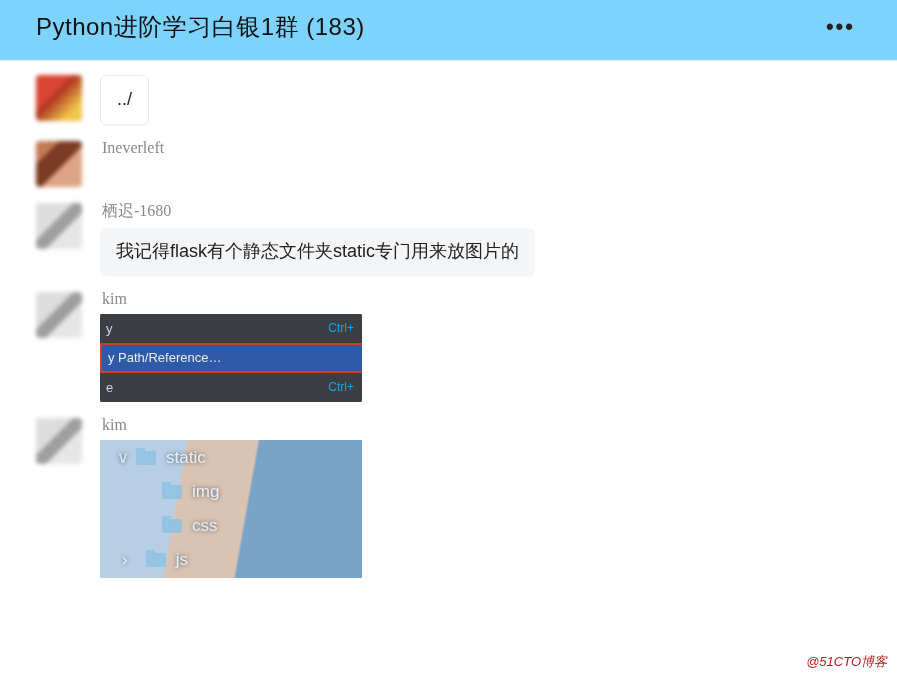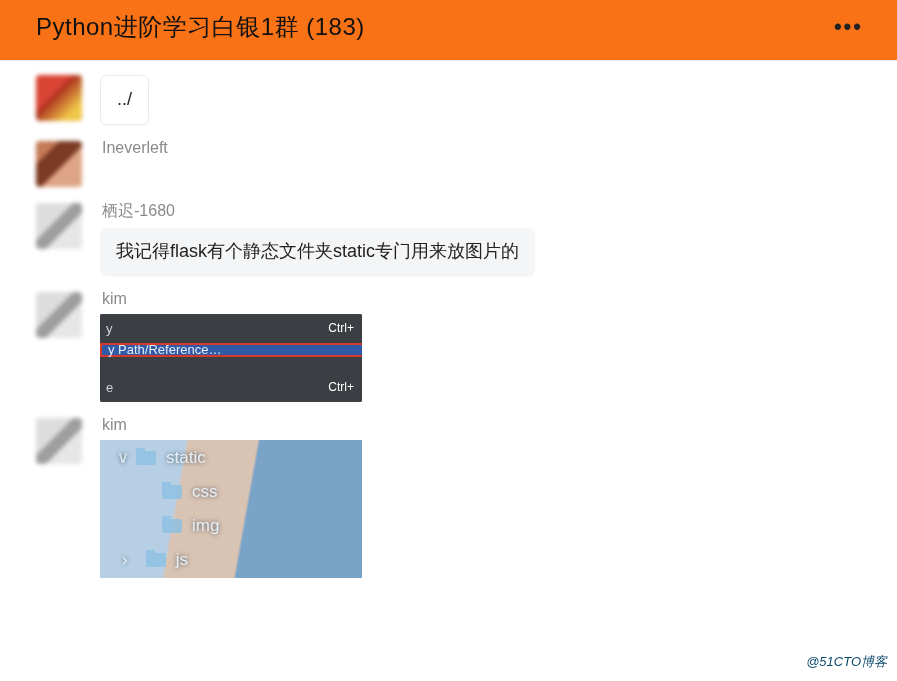--- a/index.html
+++ b/index.html
@@ -8,23 +8,23 @@
     background: #ffffff;
     width: 897px;
     height: 681px;
     overflow: hidden;
     position: relative;
   }
   .chat-header {
     display: flex;
     align-items: center;
     justify-content: space-between;
-    padding: 10px 28px 16px 36px;
+    padding: 10px 36px 16px 36px;
     border-bottom: 1px solid #eaeaea;
-    background: #f97316;
+    background: #7dd3fc;
   }
   .chat-title {
     font-size: 24px;
     font-weight: 400;
     color: #111;
     letter-spacing: 0.5px;
   }
   .more-dots {
     font-size: 22px;
     letter-spacing: 2px;
@@ -59,20 +59,21 @@
   }
   .avatar.grey {
     background: linear-gradient(135deg, #ddd 0 40%, #9e9e9e 41% 60%, #e6e6e6 61%);
   }
   .msg-col { display: flex; flex-direction: column; align-items: flex-start; }
   .sender {
     font-size: 16px;
     color: #8a8a8a;
     margin-bottom: 6px;
     margin-left: 2px;
+    font-family: Liberation Serif, serif;
   }
   .bubble {
     background: #ffffff;
     border: 1px solid #ebebeb;
     border-radius: 6px;
     padding: 10px 16px;
     font-size: 18px;
     color: #222;
     max-width: 460px;
     line-height: 1.55;
@@ -103,29 +104,29 @@
     align-items: center;
     justify-content: space-between;
     padding: 0 8px 0 6px;
     font-size: 13px;
     color: #cfd2d6;
     background: #3b3f44;
   }
   .menu-row.top { top: 0; }
   .menu-row.mid {
     top: 29px;
-    height: 14px;
+    height: 30px;
     background: #2e5aa8;
     color: #e8ecef;
     border: 2px solid #d83a2a;
     border-right: none;
   }
   .menu-row.bot { bottom: 0; }
   .mi-left { font-size: 13px; }
-  .mi-right { font-size: 12px; color: #ffffff; }
+  .mi-right { font-size: 12px; color: #0ea5e9; }
 
   .img-attach2 {
     width: 262px;
     height: 138px;
     position: relative;
     overflow: hidden;
     background: linear-gradient(100deg, #b7cfe4 0 30%, #d9c3b3 31% 55%, #7aa3c8 56% 100%);
     filter: blur(0.4px);
   }
   .tree-overlay {
@@ -164,21 +165,21 @@
     border-radius: 1px 1px 0 0;
   }
   .indent1 { padding-left: 48px; }
   .indent0 { padding-left: 8px; }
 
   .watermark {
     position: absolute;
     right: 10px;
     bottom: 10px;
     font-size: 13px;
-    color: #0c4a6e;
+    color: #b91c1c;
     font-style: italic;
   }
 </style>
 </head>
 <body>
 
 <div class="chat-header">
   <div class="chat-title">Python进阶学习白银1群 (183)</div>
   <div class="more-dots">•••</div>
 </div>
@@ -234,25 +235,25 @@
       <div class="sender">kim</div>
       <div class="img-attach2">
         <div class="tree-overlay">
           <div class="tree-item parent indent0">
             <span class="chev">∨</span>
             <span class="folder-icon"></span>
             <span>static</span>
           </div>
           <div class="tree-item indent1">
             <span class="folder-icon"></span>
-            <span>css</span>
+            <span>img</span>
           </div>
           <div class="tree-item indent1">
             <span class="folder-icon"></span>
-            <span>img</span>
+            <span>css</span>
           </div>
           <div class="tree-item indent0" style="padding-left:14px;">
             <span class="chev">›</span>
             <span class="folder-icon" style="margin-left:18px;"></span>
             <span>js</span>
           </div>
         </div>
       </div>
     </div>
   </div>

